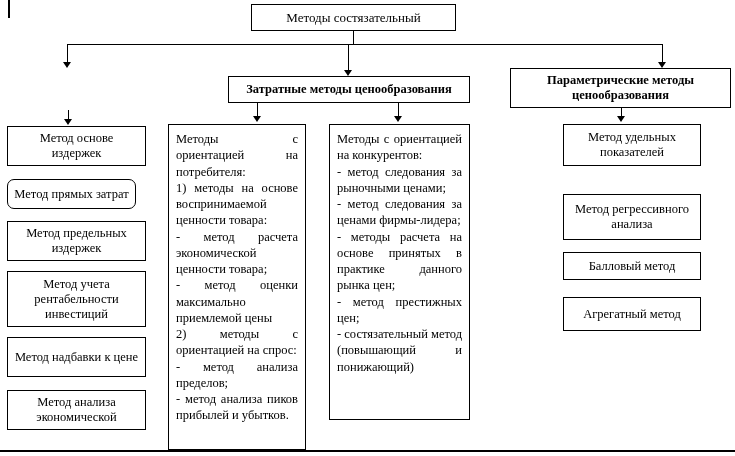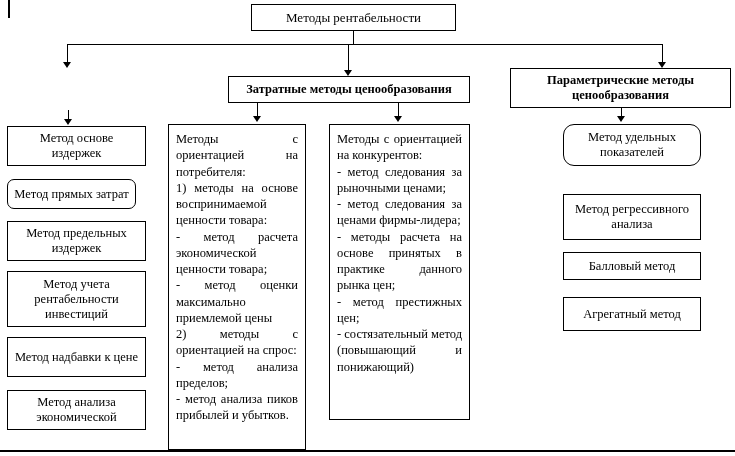--- a/index.html
+++ b/index.html
@@ -51,21 +51,21 @@
   }
 </style>
 </head>
 <body>
 
 <div id="canvas">
 
   <div class="vline" style="left:8px;top:0;height:18px;width:2px;"></div>
   <div class="hline" style="left:0;top:450px;width:735px;height:2px;"></div>
 
-  <div class="box center-box title-box" style="left:251px;top:4px;width:205px;height:27px;">Методы рентабельности</div>
+  <div class="box center-box title-box" style="left:251px;top:4px;width:205px;height:27px;">Методы состязательный</div>
 
   <div class="vline" style="left:353px;top:31px;height:13px;"></div>
   <div class="hline" style="left:67px;top:44px;width:595px;"></div>
 
   <div class="vline" style="left:67px;top:44px;height:18px;"></div>
   <div class="arrow-down" style="left:63px;top:62px;"></div>
 
   <div class="vline" style="left:348px;top:44px;height:26px;"></div>
   <div class="arrow-down" style="left:344px;top:70px;"></div>
 
@@ -104,18 +104,18 @@
 - метод следования за ценами фирмы-лидера;
 - методы расчета на основе принятых в практике данного рынка цен;
 - метод престижных цен;
 - состязательный метод (повышающий и понижающий)</div>
 
   <div class="box center-box header-box" style="left:510px;top:68px;width:221px;height:40px;">Параметрические методы ценообразования</div>
 
   <div class="vline" style="left:621px;top:108px;height:8px;"></div>
   <div class="arrow-down" style="left:617px;top:116px;"></div>
 
-  <div class="box center-box" style="left:563px;top:124px;width:138px;height:42px;border-radius:11px;">Метод удельных показателей</div>
+  <div class="box center-box" style="left:563px;top:124px;width:138px;height:42px;">Метод удельных показателей</div>
   <div class="box center-box" style="left:563px;top:194px;width:138px;height:46px;">Метод регрессивного анализа</div>
   <div class="box center-box" style="left:563px;top:252px;width:138px;height:28px;">Балловый метод</div>
   <div class="box center-box" style="left:563px;top:297px;width:138px;height:34px;">Агрегатный метод</div>
 
 </div>
 
 </body></html>

